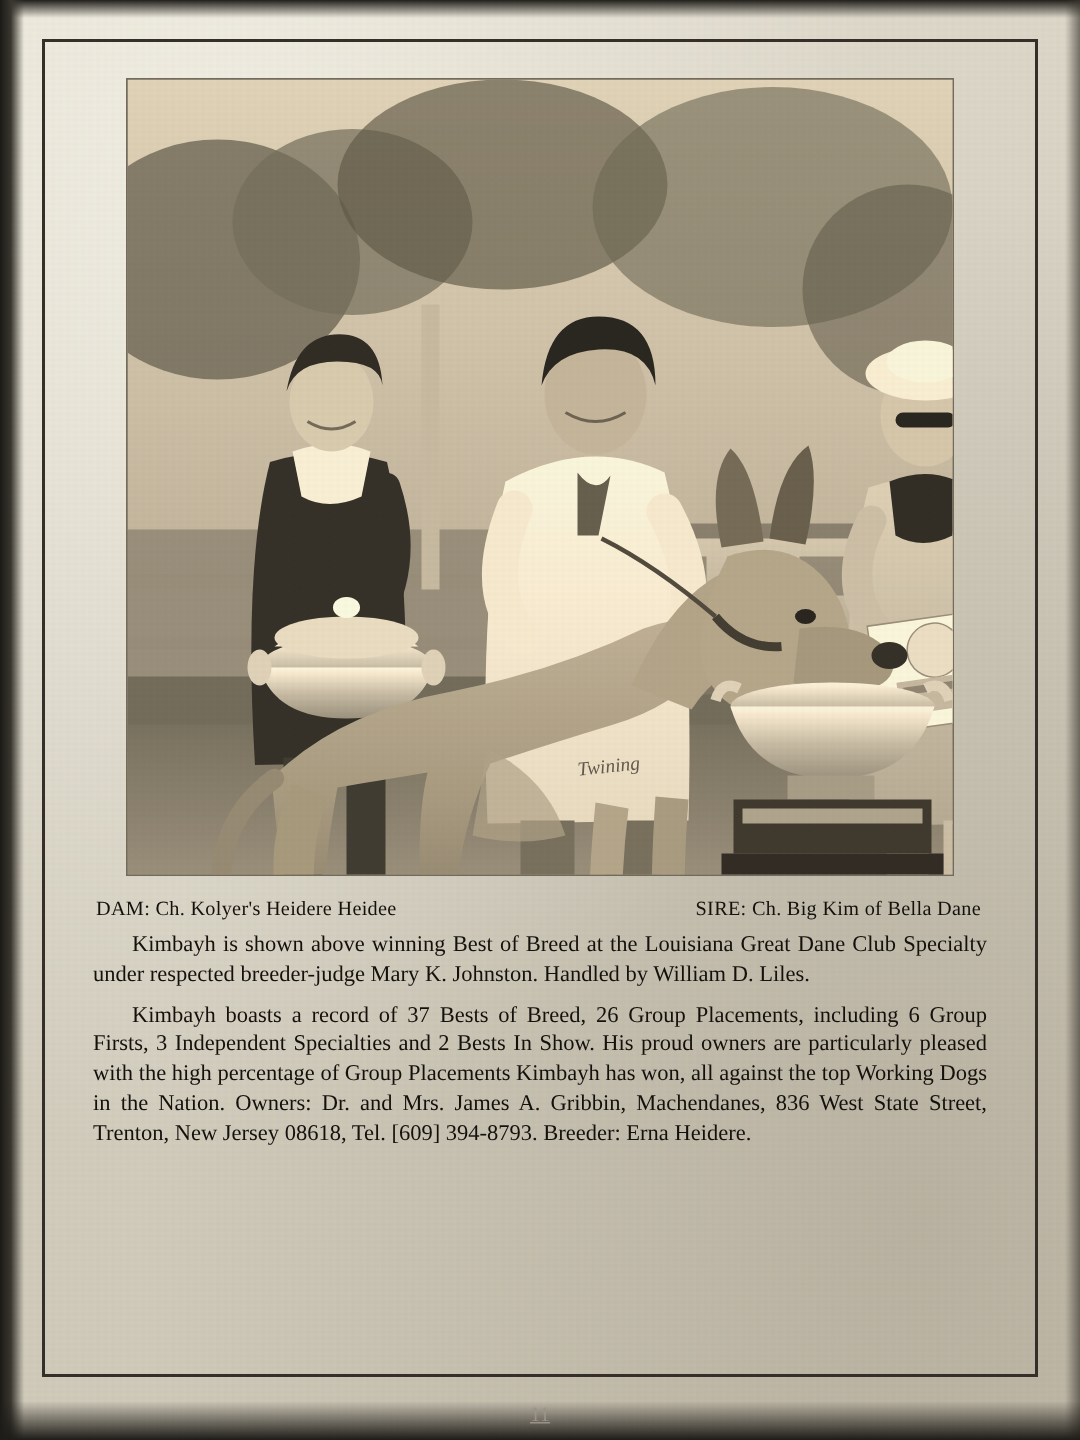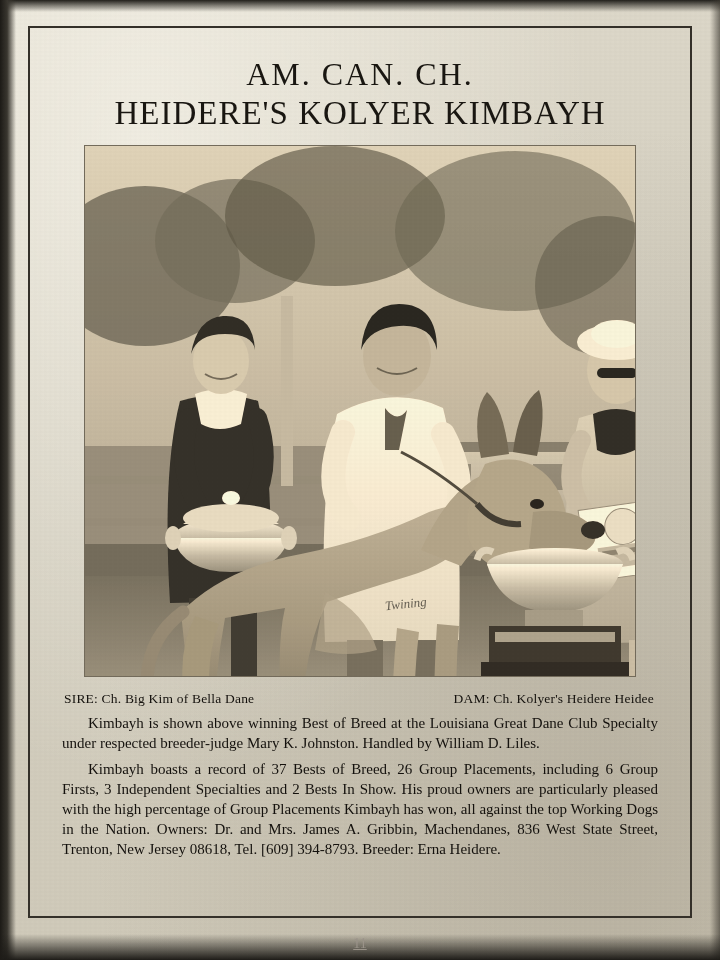--- a/index.html
+++ b/index.html
@@ -174,24 +174,20 @@
 
   <div class="edge-top"></div>
   <div class="edge-left"></div>
   <div class="edge-right"></div>
   <div class="edge-bottom"></div>
 
   <div class="frame"></div>
 
   <div class="content">
 
-    <div class="title-block">
-      <div class="title-line1">AM. CAN. CH.</div>
-      <div class="title-line2">HEIDERE'S KOLYER KIMBAYH</div>
-    </div>
 
     <div class="photo">
       <svg width="552" height="532" viewBox="0 0 552 532" xmlns="http://www.w3.org/2000/svg" aria-hidden="true">
         <defs>
           <linearGradient id="skyG" x1="0" y1="0" x2="0" y2="1">
             <stop offset="0%" stop-color="#cfc9ba"></stop>
             <stop offset="100%" stop-color="#b5ae9e"></stop>
           </linearGradient>
           <linearGradient id="grassG" x1="0" y1="0" x2="0" y2="1">
             <stop offset="0%" stop-color="#6f6a5c"></stop>
@@ -355,22 +351,22 @@
           <ellipse cx="470" cy="544" rx="82" ry="10" fill="#241f19" opacity="0.6"></ellipse>
         </g>
 
         <rect x="0" y="0" width="552" height="532" fill="none"></rect>
       </svg>
       <div class="sig">Twining</div>
     </div>
 
     <div class="caption">
       <div class="parent-row">
+        <span>DAM: Ch. Kolyer's Heidere Heidee</span>
         <span>SIRE: Ch. Big Kim of Bella Dane</span>
-        <span>DAM: Ch. Kolyer's Heidere Heidee</span>
       </div>
       <p class="body-para">Kimbayh is shown above winning Best of Breed at the Louisiana Great Dane Club Specialty under respected breeder-judge Mary K. Johnston. Handled by William D. Liles.</p>
       <p class="body-para">Kimbayh boasts a record of 37 Bests of Breed, 26 Group Placements, including 6 Group Firsts, 3 Independent Specialties and 2 Bests In Show. His proud owners are particularly pleased with the high percentage of Group Placements Kimbayh has won, all against the top Working Dogs in the Nation. Owners: Dr. and Mrs. James A. Gribbin, Machendanes, 836 West State Street, Trenton, New Jersey 08618, Tel. [609] 394-8793. Breeder: Erna Heidere.</p>
     </div>
 
   </div>
 
   <div class="folio">11</div>
   <div class="grain"></div>
 </div>

